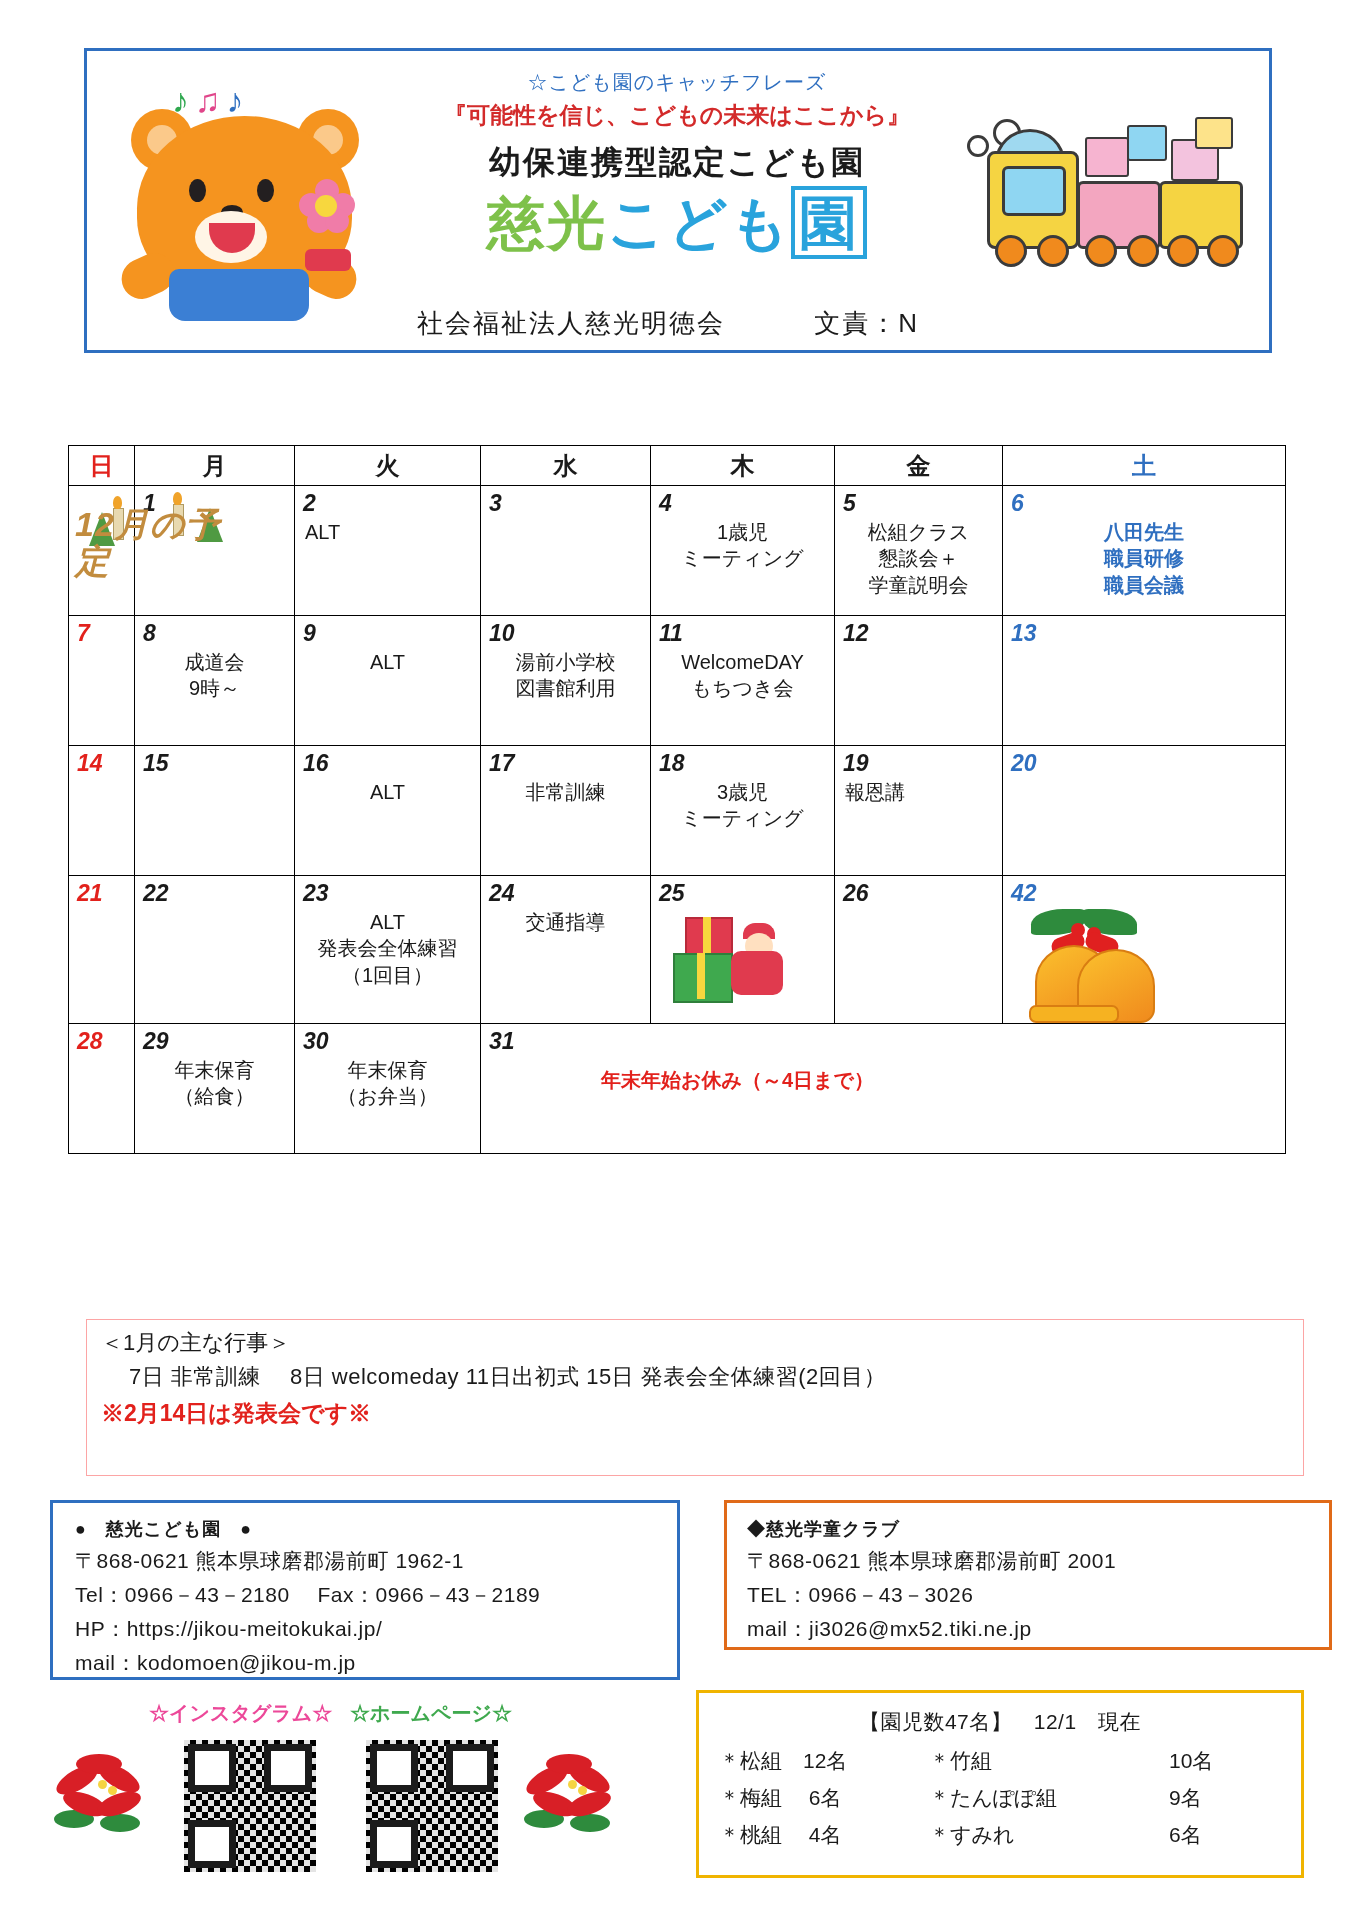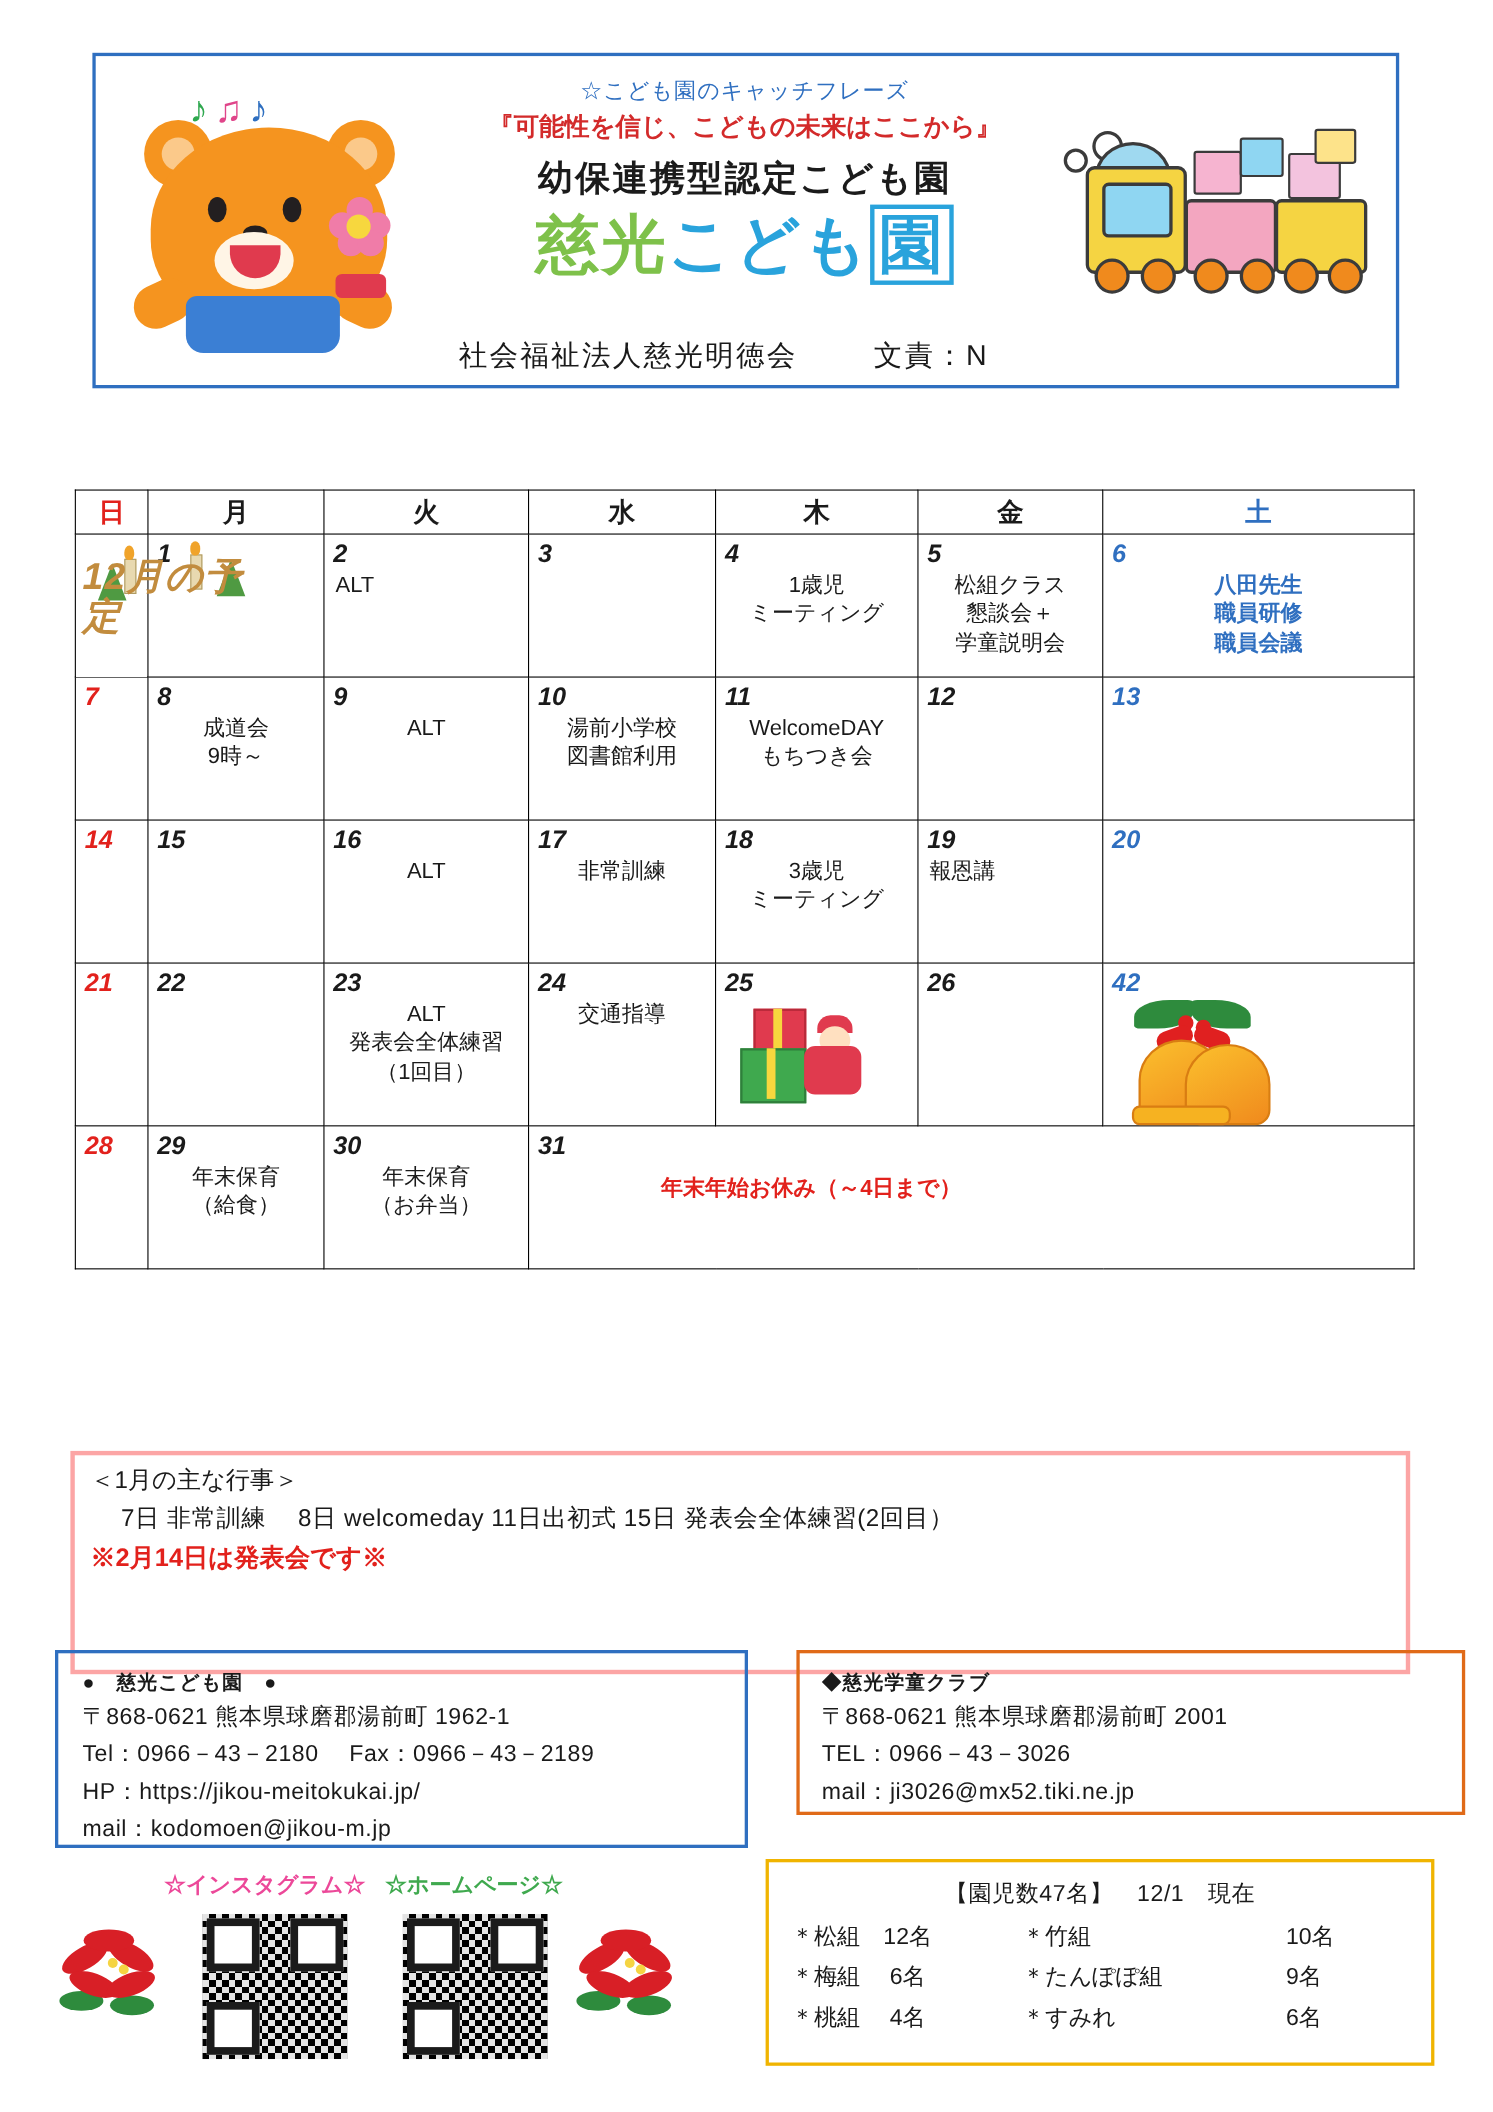--- a/index.html
+++ b/index.html
@@ -190,21 +190,21 @@
     padding: 0 4px;
   }
   .corp-line {
     position: absolute;
     left: 330px;
     top: 255px;
     width: 820px;
     font-size: 26px;
     letter-spacing: 2px;
   }
-  .corp-line .resp { margin-left: 60px; }
+  .corp-line .resp { margin-left: 80px; }
 
   .train {
     position: absolute;
     right: 20px;
     top: 60px;
     width: 290px;
     height: 190px;
   }
   .loco {
     position: absolute;
@@ -360,25 +360,25 @@
   .bell-art { position: relative; width: 100%; height: 110px; }
   .holly { position:absolute; background:#2e8b3d; border-radius: 60% 10% 60% 10%; }
   .berry { position:absolute; width:14px; height:14px; background:#e02020; border-radius:50%; }
   .bell { position:absolute; width: 74px; height: 70px; background: linear-gradient(150deg,#fbc02d,#f08a1d); border-radius: 50% 50% 14px 14px; border:2px solid #d97d12; }
   .bell-lip { position:absolute; width: 86px; height: 14px; background:#f6b221; border:2px solid #d97d12; border-radius: 7px; }
   .ribbon { position:absolute; background:#e02020; border-radius: 10px; }
 
   
   .notes-box {
     position: absolute;
-    left: 64px;
+    left: 86px;
     top: 1319px;
     width: 1218px;
-    height: 203px;
-    border: 4px solid #fca5a5;
+    height: 157px;
+    border: 1px solid #fca5a5;
     box-sizing: border-box;
     padding: 8px 14px;
   }
   .notes-box .n-title { font-size: 22px; margin-bottom: 2px; }
   .notes-box .n-line { font-size: 22px; margin: 4px 0 4px 28px; letter-spacing: 0.5px; }
   .notes-box .n-warn { font-size: 23px; color: #e2211c; font-weight: bold; margin-top: 6px; }
 
   
   .box-en {
     position: absolute;

